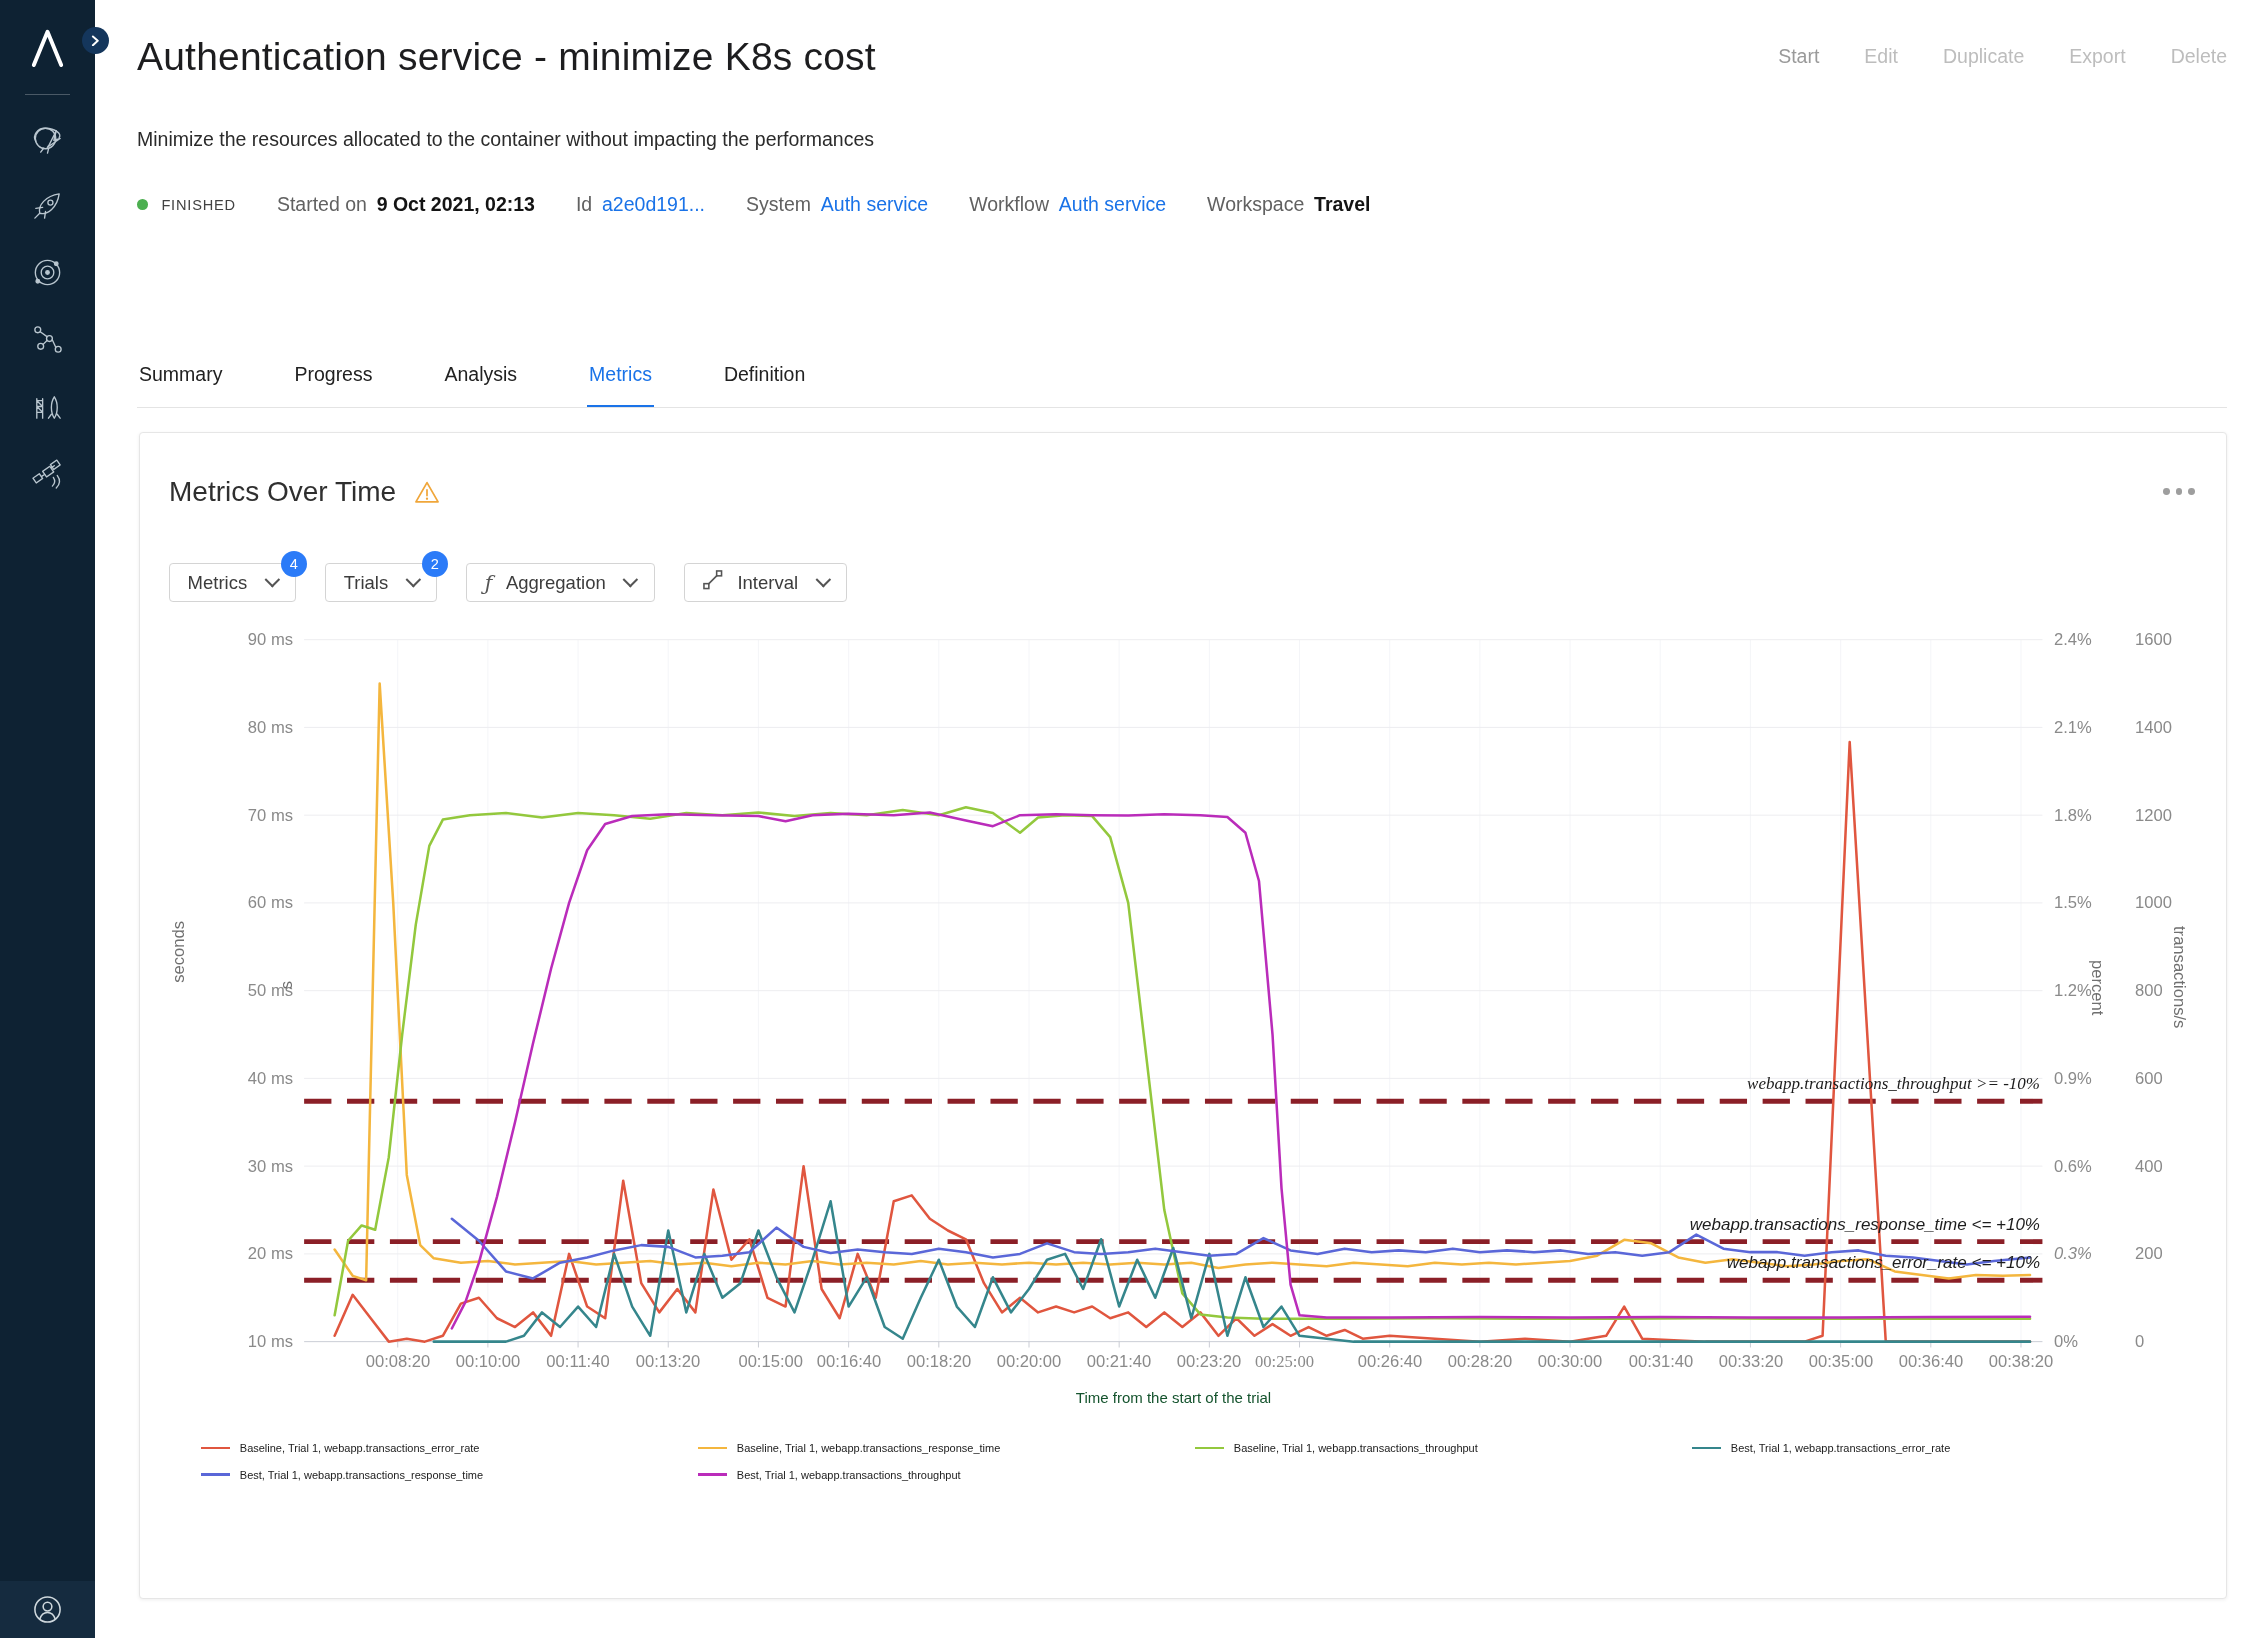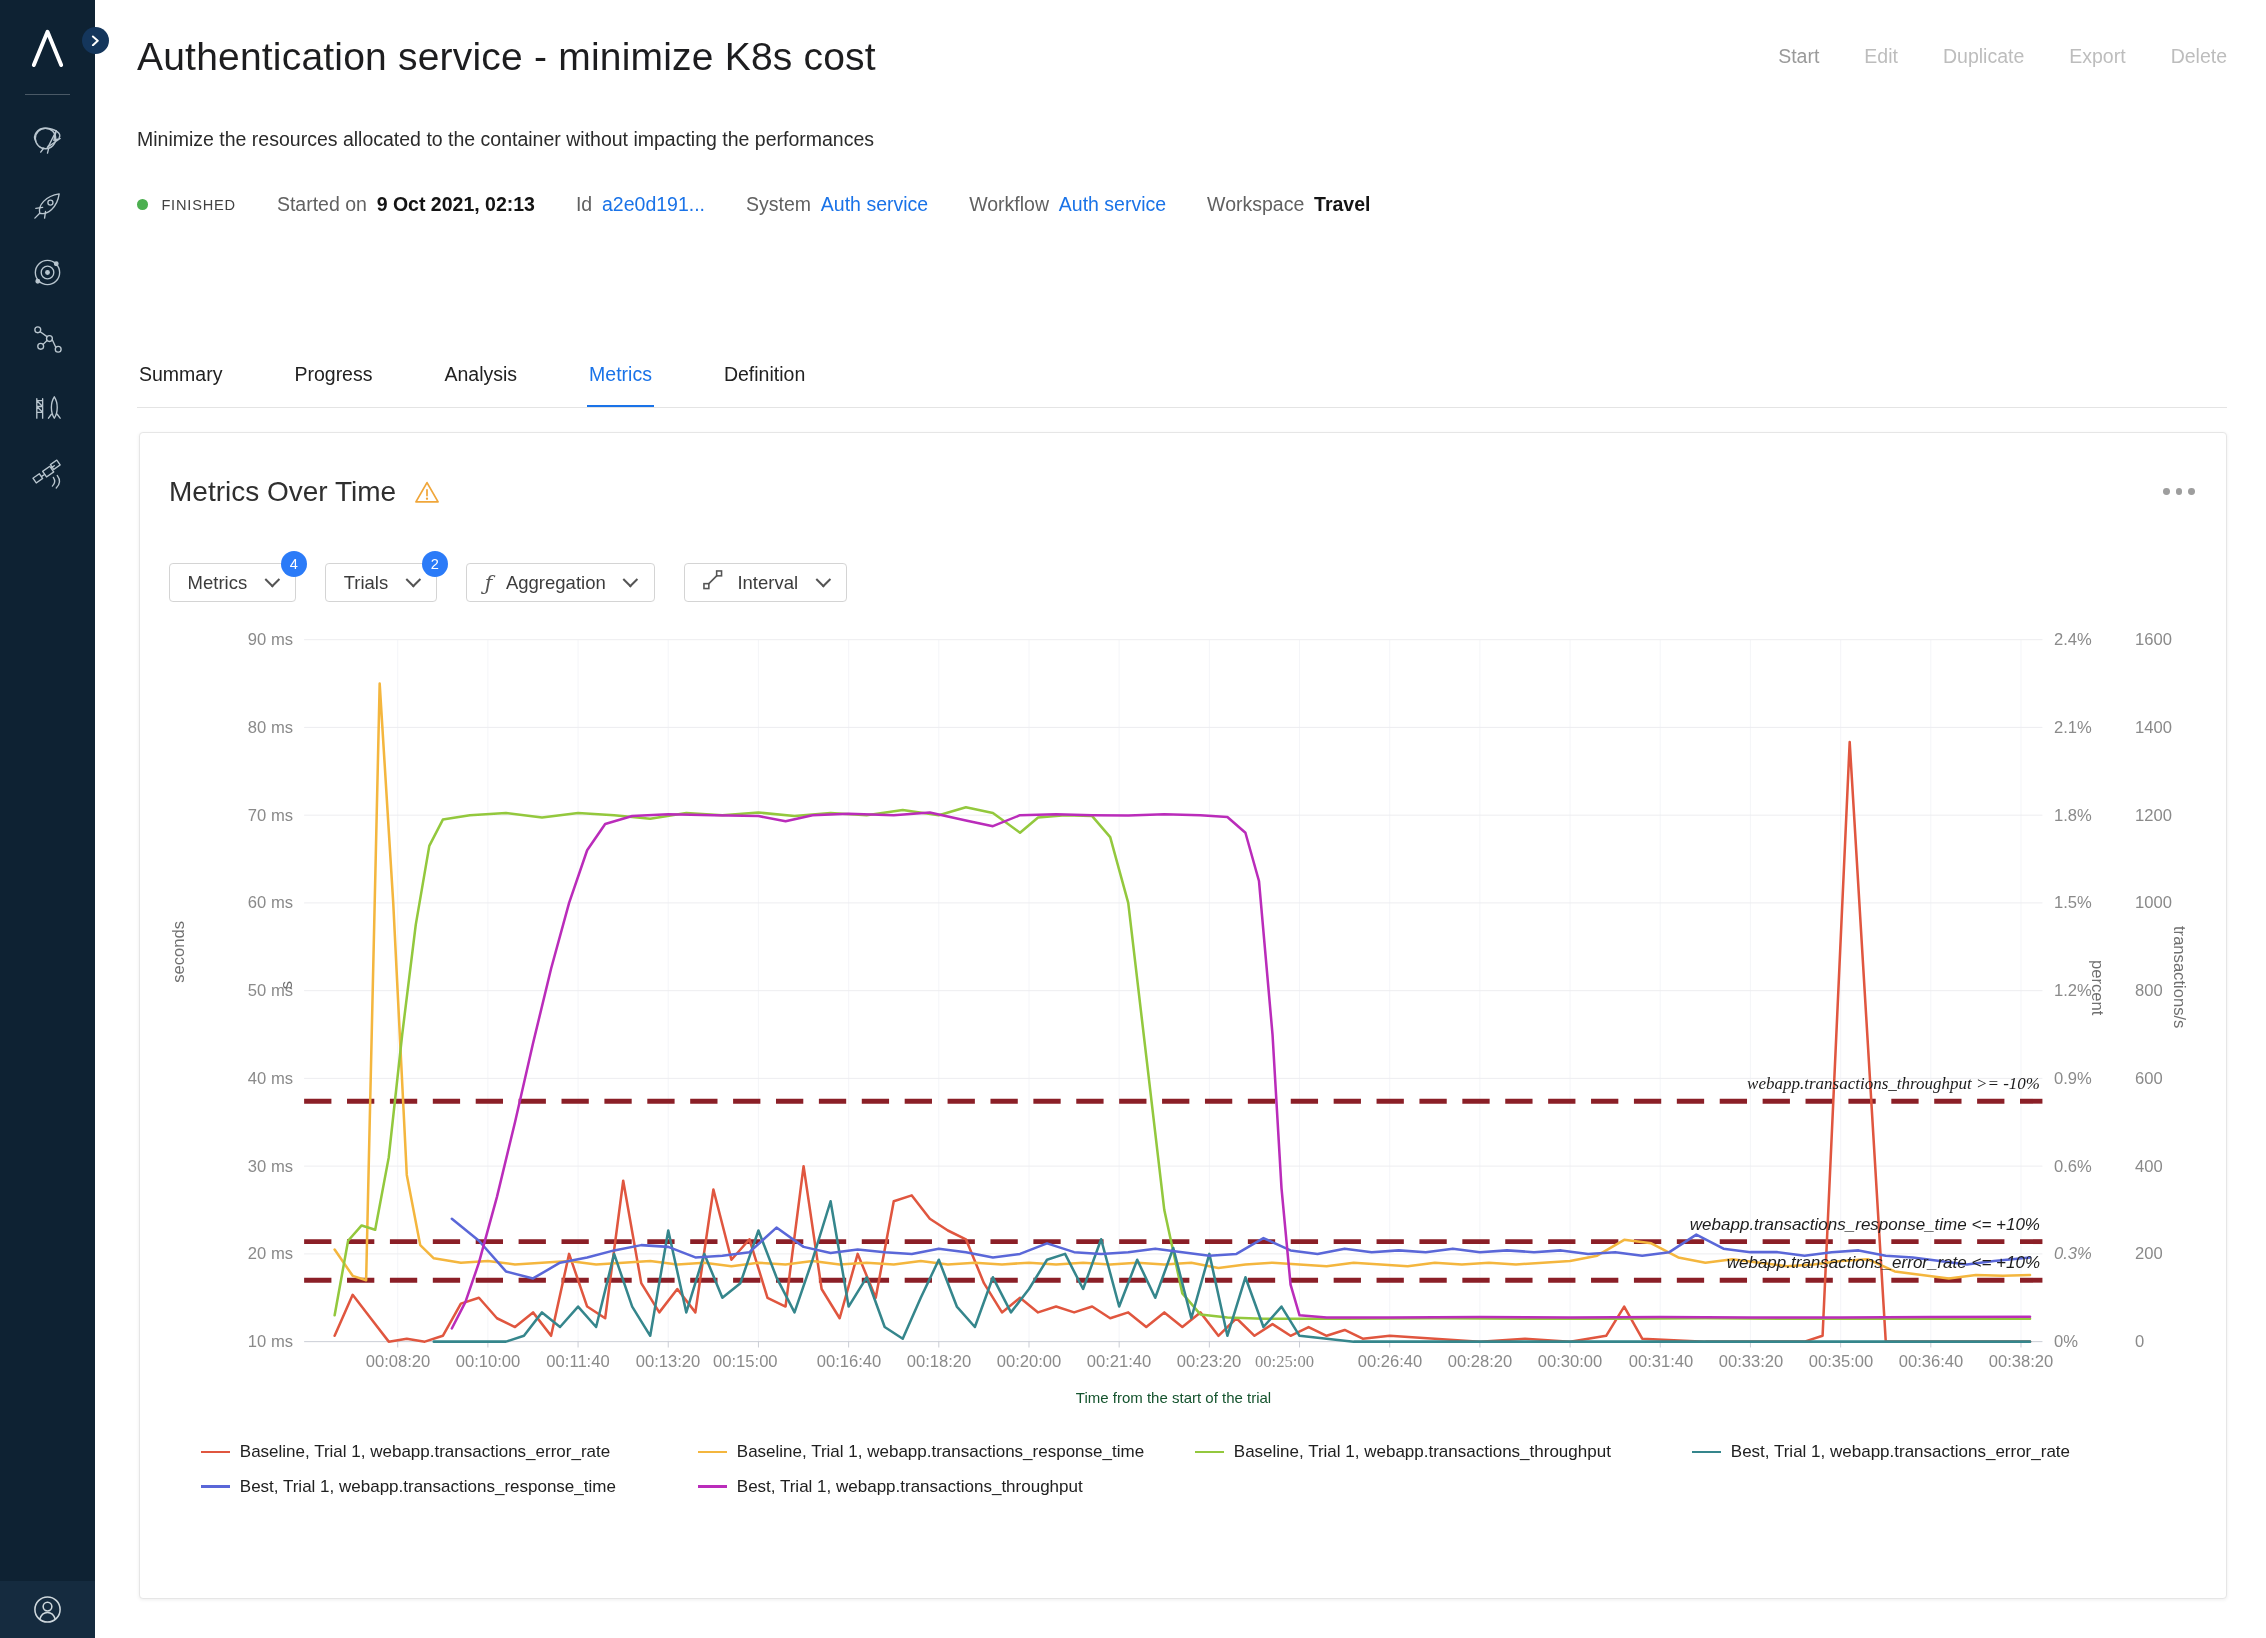--- a/index.html
+++ b/index.html
@@ -75,21 +75,21 @@
   .chart svg.plot { position:absolute; left:0; top:0; }
   .ticklabel { position:absolute; font-size:16.6px; color:#8a8a8a; }
   .axis-title { position:absolute; font-size:16.6px; color:#6f6f6f; }
   .vtext { writing-mode:vertical-rl; }
   .vtext.up { transform:rotate(180deg); }
   .constraint-label { position:absolute; font-size:17px; font-style:italic; color:#1d1d1d; text-align:right; width:605px;}
   .x-title { position:absolute; left:741px; top:956px; width:585px; text-align:center; font-size:15px; color:#14532d; }
 
   
   .legend { position:absolute; left:61px; top:1009px; display:grid; grid-template-columns:repeat(4,497px); row-gap:14.6px; }
-  .legend-item { display:flex; align-items:center; gap:9.8px; font-size:17px; color:#212121; cursor:pointer;}
+  .legend-item { display:flex; align-items:center; gap:9.8px; font-size:11px; color:#212121; cursor:pointer;}
   .legend-item .sw { width:29px; height:2.9px; flex:none; }
 </style>
 </head>
 <body>
 
 <div class="sidebar">
   <div class="logo-wrap">
     <svg class="logo-caret" viewBox="0 0 44 44">
       <polyline points="8,40 22,6 36,40" fill="none" stroke="#ffffff" stroke-width="4" stroke-linecap="round" stroke-linejoin="round"></polyline>
     </svg>
@@ -338,21 +338,21 @@
         <div class="ticklabel" style="left: 1995px; top: 460px;">1000</div>
         <div class="ticklabel" style="left: 1995px; top: 548px;">800</div>
         <div class="ticklabel" style="left: 1995px; top: 636px;">600</div>
         <div class="ticklabel" style="left: 1995px; top: 724px;">400</div>
         <div class="ticklabel" style="left: 1995px; top: 811px;">200</div>
         <div class="ticklabel" style="left: 1995px; top: 899px;">0</div>
         <div class="ticklabel" style="left: 213px; top: 919px; width: 90px; text-align: center;">00:08:20</div>
         <div class="ticklabel" style="left: 303px; top: 919px; width: 90px; text-align: center;">00:10:00</div>
         <div class="ticklabel" style="left: 393px; top: 919px; width: 90px; text-align: center;">00:11:40</div>
         <div class="ticklabel" style="left: 483px; top: 919px; width: 90px; text-align: center;">00:13:20</div>
-        <div class="ticklabel" style="left: 573px; top: 919px; width: 90px; text-align: left;">00:15:00</div>
+        <div class="ticklabel" style="left: 573px; top: 919px; width: 90px; text-align: right;">00:15:00</div>
         <div class="ticklabel" style="left: 664px; top: 919px; width: 90px; text-align: center;">00:16:40</div>
         <div class="ticklabel" style="left: 754px; top: 919px; width: 90px; text-align: center;">00:18:20</div>
         <div class="ticklabel" style="left: 844px; top: 919px; width: 90px; text-align: center;">00:20:00</div>
         <div class="ticklabel" style="left: 934px; top: 919px; width: 90px; text-align: center;">00:21:40</div>
         <div class="ticklabel" style="left: 1024px; top: 919px; width: 90px; text-align: center;">00:23:20</div>
         <div class="ticklabel" style="left: 1115px; top: 919px; width: 90px; text-align: left; font-family: Liberation Serif, serif;">00:25:00</div>
         <div class="ticklabel" style="left: 1205px; top: 919px; width: 90px; text-align: center;">00:26:40</div>
         <div class="ticklabel" style="left: 1295px; top: 919px; width: 90px; text-align: center;">00:28:20</div>
         <div class="ticklabel" style="left: 1385px; top: 919px; width: 90px; text-align: center;">00:30:00</div>
         <div class="ticklabel" style="left: 1476px; top: 919px; width: 90px; text-align: center;">00:31:40</div>

